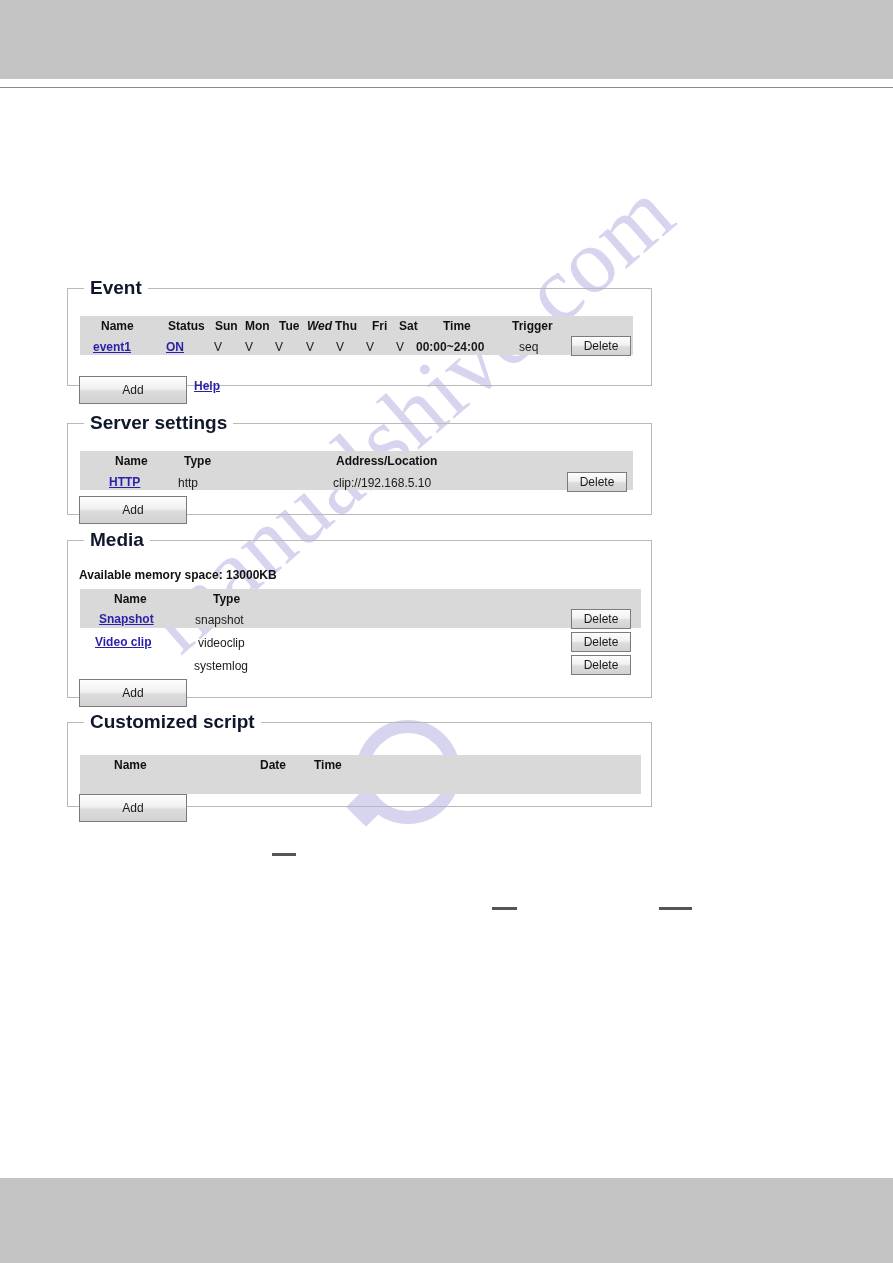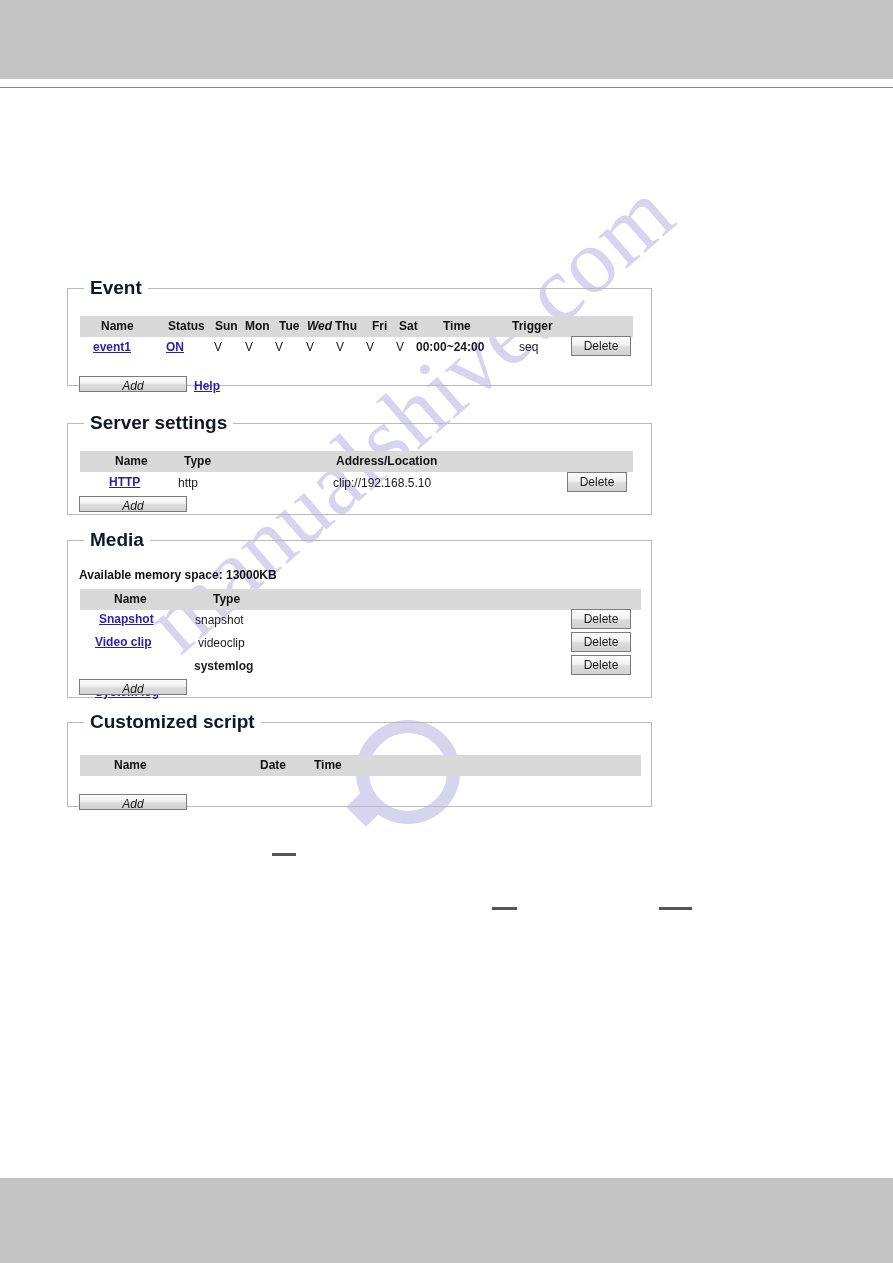--- a/index.html
+++ b/index.html
@@ -103,21 +103,21 @@
 
   .panel-inner {
     position: relative;
     width: 100%;
     height: 100%;
   }
 
   
   .hdr-band {
     position: absolute;
-    height: 21px;
+    height: 39px;
     background: #d9d9d9;
     left: 12px;
   }
   .hdr-band .cap {
     position: absolute;
     top: 3px;
     font-size: 12px;
     font-weight: bold;
     color: #111;
     white-space: nowrap;
@@ -156,22 +156,21 @@
     font-family: "Liberation Sans", sans-serif;
     font-size: 12px;
     color: #1a1a1a;
     text-align: center;
     line-height: 18px;
     cursor: pointer;
     padding: 0;
   }
   .btn-add {
     width: 108px;
-    height: 16px;
-    font-style: italic;
+    height: 28px;
   }
   .btn-del {
     width: 60px;
     height: 20px;
   }
 
   .memline {
     position: absolute;
     font-size: 12px;
     font-weight: bold;
@@ -279,21 +278,21 @@
       </div>
 
       <div>
         <a class="link" style="position:absolute; left:27px; top:84px;">Video clip</a>
         <span class="row-cell" style="left:130px; top:85px;">videoclip</span>
         <button class="btn btn-del" style="left:503px; top:81px;">Delete</button>
       </div>
 
       <div>
         <a class="link" style="position:absolute; left:27px; top:107px;margin-top:27px;">System log</a>
-        <span class="row-cell" style="left:126px; top:108px;font-weight:bold;">systemlog</span>
+        <span class="row-cell" style="left:126px; top:108px;">systemlog</span>
         <button class="btn btn-del" style="left:503px; top:104px;">Delete</button>
       </div>
 
       <button class="btn btn-add" style="left:11px; top:128px;">Add</button>
     </div>
   </fieldset>
 
   <fieldset class="panel" style="left:67px; top:711px; width:583px; height:94px;">
     <legend>Customized script</legend>
     <div class="panel-inner">

